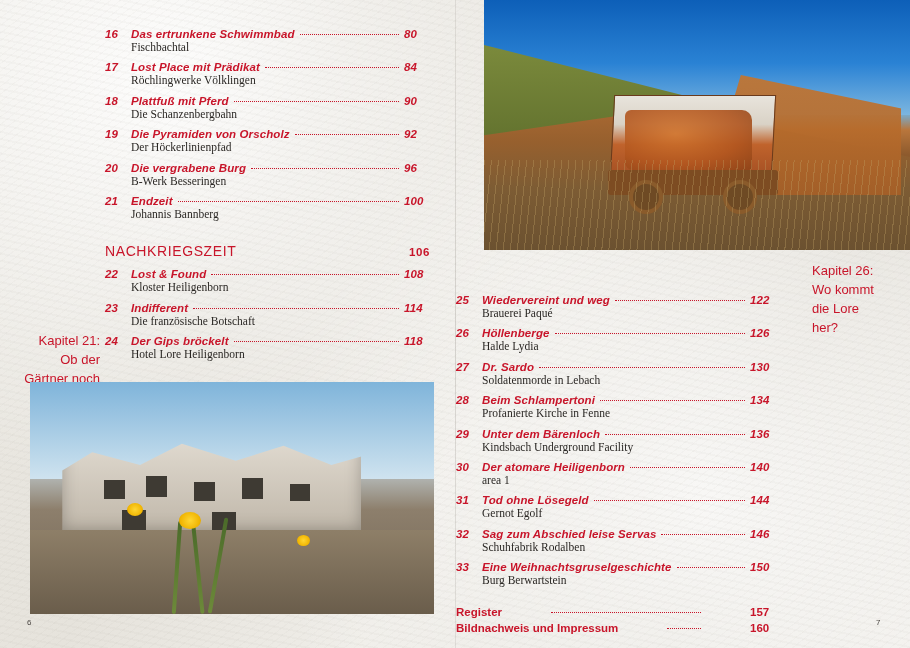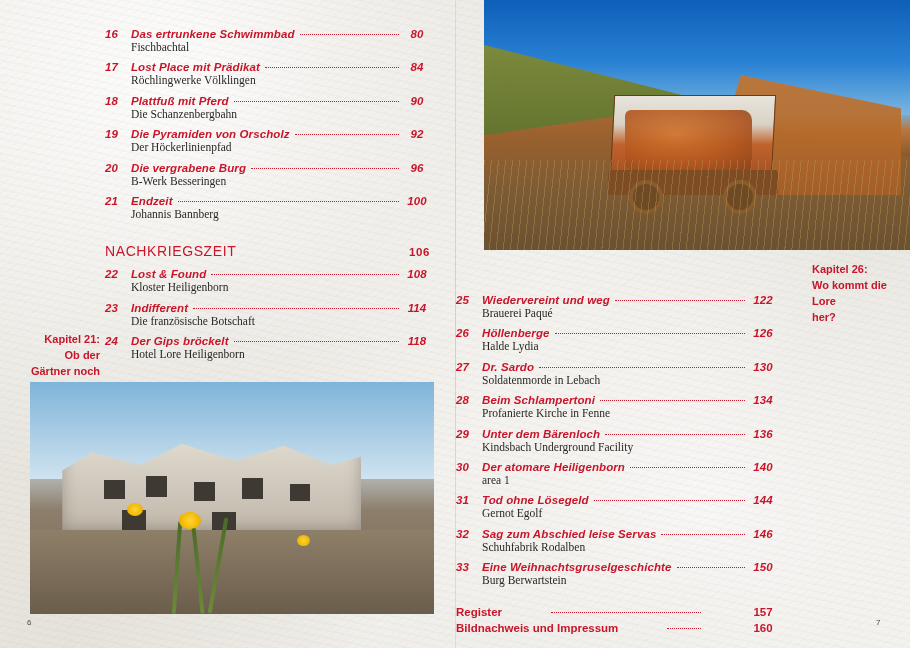--- a/index.html
+++ b/index.html
@@ -46,21 +46,21 @@
   }
   .num { width:26px; flex:0 0 26px; }
   .ttl { white-space:nowrap; }
   .dots {
     flex:1 1 auto;
     margin:0 5px;
     border-bottom:1.5px dotted #c8152a;
     transform:translateY(-3px);
     min-width:12px;
   }
-  .pg { flex:0 0 auto; text-align:center; width:26px; }
+  .pg { flex:0 0 auto; text-align:left; width:26px; }
   .sub {
     margin-left:26px;
     font-family:"Liberation Serif", serif;
     font-size:11.5px;
     color:#2a2724;
     line-height:1.25;
     margin-top:0px;
     margin-bottom:7px;
   }
 
@@ -85,22 +85,22 @@
     margin-bottom:4px;
     gap:44px;
   }
   .backmatter .bm-title { white-space:nowrap; }
   .backmatter .dots { }
 
   
   .caption {
     position:absolute;
     font-family:"Liberation Sans", sans-serif;
-    font-size:11px;
-    font-weight:700;
+    font-size:13px;
+    font-weight:400;
     line-height:1.45;
     color:#c8152a;
     text-align:right;
     width:72px;
   }
   .caption.right-col { text-align:left; }
 
   
   .photo { position:absolute; overflow:hidden; }
 

